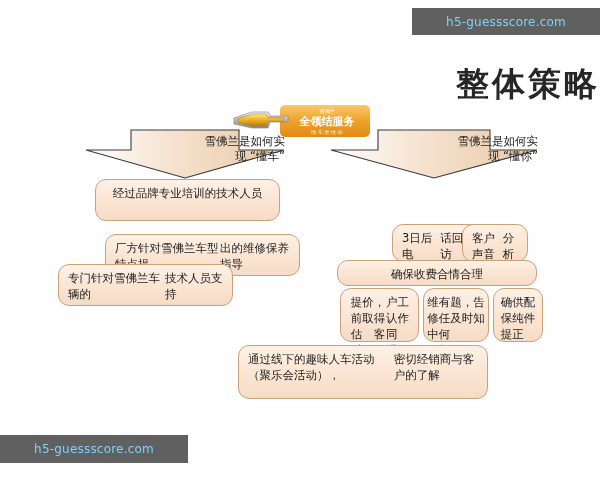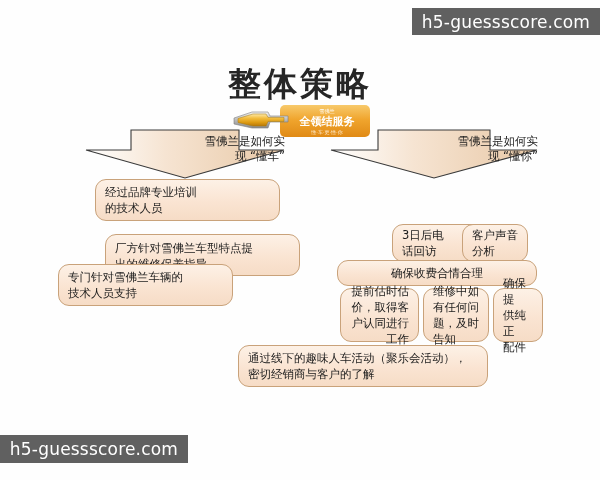--- a/index.html
+++ b/index.html
@@ -19,23 +19,23 @@
     position: relative;
     width: 600px;
     height: 480px;
     background: #fefefe;
   }
 
   
   .watermark {
     position: absolute;
     background: #606060;
-    color: #ffffff;
-    font-family: "DejaVu Sans", "Liberation Sans", sans-serif;
-    font-size: 17px;
+    color: #7dd3fc;
+    font-family: "DejaVu Sans", "Liberation Sans", sans-serif;
+    font-size: 12px;
     letter-spacing: 0.2px;
     display: flex;
     align-items: center;
     justify-content: center;
     white-space: nowrap;
   }
   #wm-top {
     right: 0;
     top: 8px;
     width: 188px;
@@ -47,21 +47,21 @@
     width: 188px;
     height: 28px;
   }
 
   
   #title {
     position: absolute;
     left: 0;
     top: 62px;
     width: 600px;
-    text-align: center;
+    text-align: right;
     font-size: 33px;
     font-weight: bold;
     color: #262626;
     letter-spacing: 3px;
     font-family: "DejaVu Sans", "Liberation Sans", sans-serif;
   }
 
   
   #logo {
     position: absolute;
@@ -99,21 +99,21 @@
     box-sizing: border-box;
     border: 1px solid #c9a27a;
     border-radius: 11px;
     background: linear-gradient(180deg, #fdf1e6 0%, #fae4d2 55%, #f6dcc6 100%);
     color: #1c1c1c;
     font-size: 11.5px;
     line-height: 16px;
     font-family: "DejaVu Sans", "Liberation Sans", sans-serif;
     padding: 5px 9px;
     display: flex;
-    flex-direction: column;
+    flex-direction: row;
     justify-content: center;
   }
   .box span { display: block; }
   .box.center { text-align: center; }
 
   
   #box-l1 { left: 95px;  top: 179px; width: 185px; height: 42px; }
   #box-l2 { left: 105px; top: 234px; width: 195px; height: 42px; justify-content: space-between; }
   #box-l3 { left: 58px;  top: 264px; width: 175px; height: 42px; }
 
@@ -124,21 +124,21 @@
   #box-r-b { left: 392px; top: 224px; width: 90px;  height: 38px; }
   #box-r-c { left: 462px; top: 224px; width: 66px;  height: 38px; }
 
   #box-r-fee { left: 337px; top: 260px; width: 200px; height: 26px;
                font-size: 11.5px; }
 
   #box-r-d { left: 340px; top: 288px; width: 79px; height: 54px; text-align: right; }
   #box-r-e { left: 423px; top: 288px; width: 66px; height: 54px; justify-content: center; }
   #box-r-f { left: 493px; top: 288px; width: 50px; height: 54px; }
 
-  #box-bottom { left: 238px; top: 345px; width: 250px; height: 42px; }
+  #box-bottom { left: 238px; top: 345px; width: 250px; height: 54px; }
 
 </style>
 </head>
 <body>
 
 <div id="canvas">
 
   <div class="watermark" id="wm-top">h5-guessscore.com</div>
 
   <div id="title">整体策略</div>

